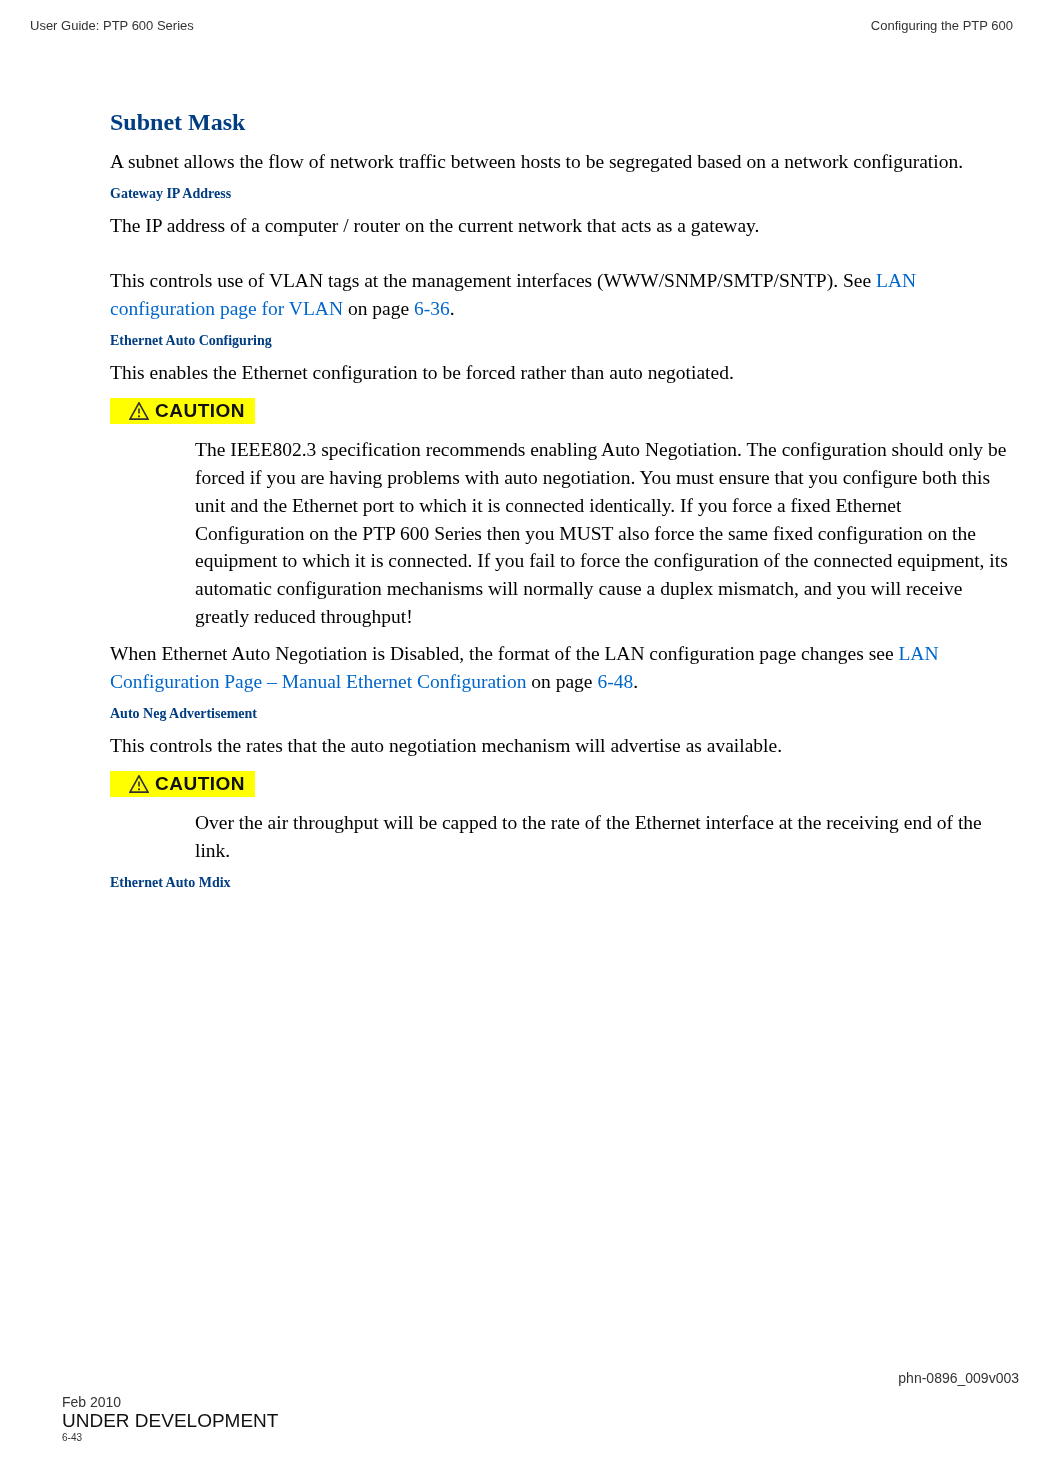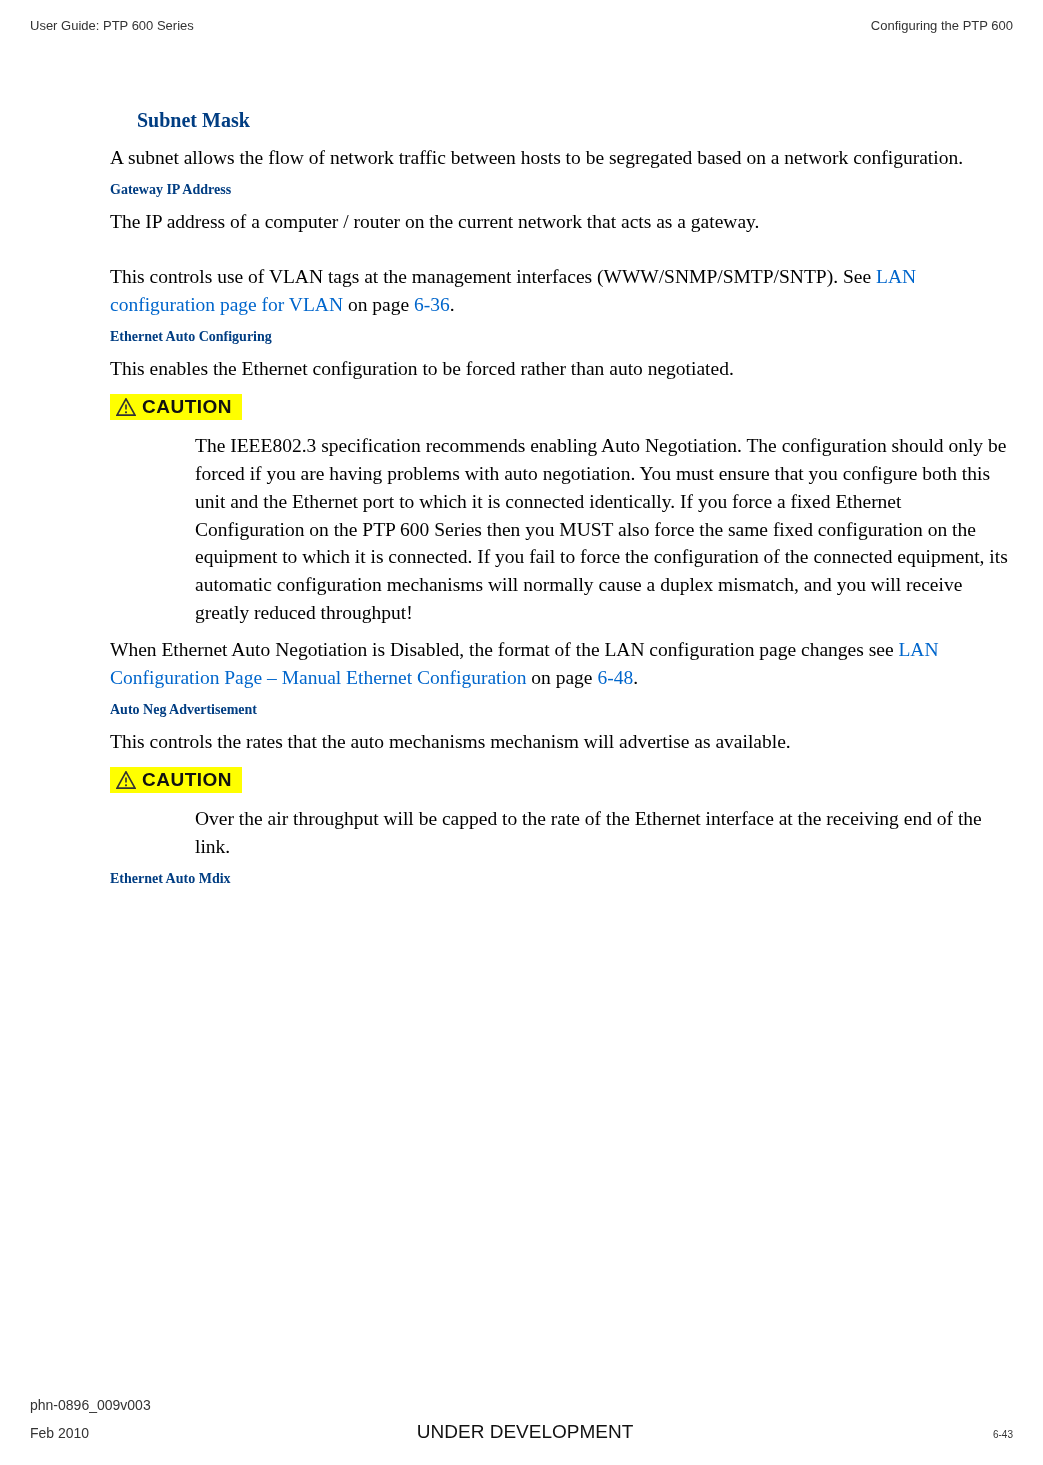--- a/index.html
+++ b/index.html
@@ -29,38 +29,37 @@
       right: 28px;
     }
     .heading {
       color: #003d82;
       font-weight: bold;
       font-size: 14px;
       margin-bottom: 10px;
       margin-top: 4px;
     }
     .heading-large {
-      font-size: 20px;
+      font-size: 24px;
       margin-bottom: 12px;
-      margin-left: 27px;
     }
     .para {
       font-size: 19.5px;
       line-height: 1.42;
       margin-bottom: 10px;
       color: #000;
     }
     .link {
       color: #0066cc;
     }
     .caution-box {
       background: #ffff00;
       display: inline-flex;
       align-items: center;
-      padding: 2px 10px 2px 6px;
+      padding: 2px 10px 2px 19px;
       margin-bottom: 12px;
       margin-top: 2px;
     }
     .caution-icon {
       width: 20px;
       height: 18px;
       margin-right: 6px;
     }
     .caution-text {
       font-family: Arial, Helvetica, sans-serif;
@@ -73,32 +72,34 @@
       margin-left: 85px;
       margin-bottom: 10px;
     }
     .spacer {
       height: 18px;
     }
     .footer {
       position: absolute;
       bottom: 22px;
       left: 30px;
-      right: 30px;
+      right: 24px;
       font-family: Arial, Helvetica, sans-serif;
       font-size: 14px;
       color: #333;
+      text-align: right;
     }
     .footer-top {
       margin-bottom: 8px;
     }
     .footer-row {
       display: flex;
       justify-content: space-between;
       align-items: baseline;
+      flex-direction: column;
     }
     .under-dev {
       font-family: Arial, Helvetica, sans-serif;
       font-weight: normal;
       font-size: 19px;
       color: #111;
     }
     .page-num {
       font-size: 10px;
       margin-left: 32px;
@@ -138,21 +139,21 @@
     <span class="caution-text">CAUTION</span>
   </div>
 
   <div class="para indented">The IEEE802.3 specification recommends enabling Auto Negotiation. The configuration should only be forced if you are having problems with auto negotiation. You must ensure that you configure both this unit and the Ethernet port to which it is connected identically. If you force a fixed Ethernet Configuration on the PTP 600 Series then you MUST also force the same fixed configuration on the equipment to which it is connected.  If you fail to force the configuration of the connected equipment, its automatic configuration mechanisms will normally cause a duplex mismatch, and you will receive greatly reduced throughput!</div>
 
   <div class="para">
     <span>When Ethernet Auto Negotiation is Disabled, the format of the LAN configuration page changes see </span><span class="link">LAN Configuration Page – Manual Ethernet Configuration</span><span> on page </span><span class="link">6-48</span><span>.</span>
   </div>
 
   <div class="heading">Auto Neg Advertisement</div>
-  <div class="para">This controls the rates that the auto mechanisms mechanism will advertise as available.</div>
+  <div class="para">This controls the rates that the auto negotiation mechanism will advertise as available.</div>
 
   <div class="caution-box">
     <svg class="caution-icon" viewBox="0 0 24 22">
       <path d="M12 1 L23 21 L1 21 Z" fill="none" stroke="#333" stroke-width="2"></path>
       <line x1="12" y1="8" x2="12" y2="14" stroke="#333" stroke-width="2"></line>
       <circle cx="12" cy="17.5" r="1.3" fill="#333"></circle>
     </svg>
     <span class="caution-text">CAUTION</span>
   </div>
 

